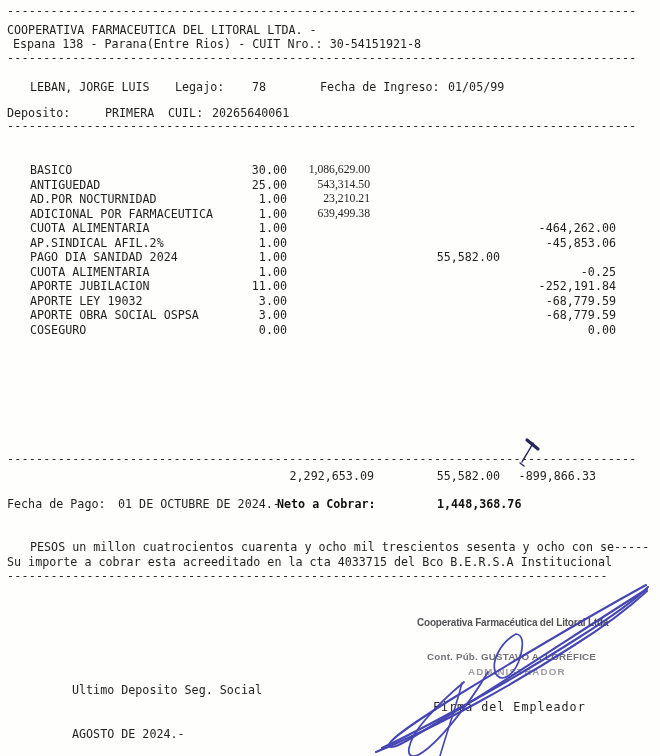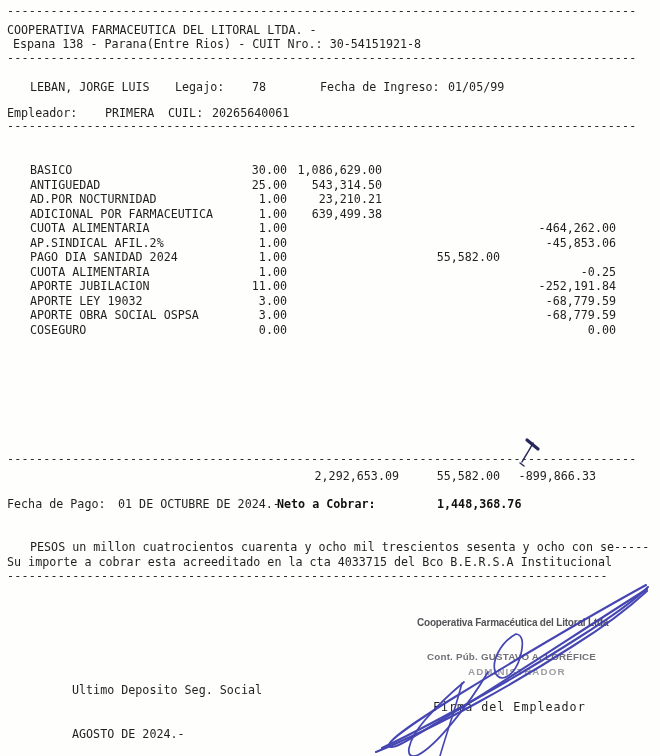--- a/index.html
+++ b/index.html
@@ -11,25 +11,25 @@
   .line{position:absolute;white-space:pre;line-height:13px;}
   .sep{color:#2a2a2a;letter-spacing:.2px;}
   .fieldline{position:absolute;left:0;top:0;width:660px;height:14px;padding-left:28px;}
   .fieldline span{position:absolute;white-space:pre;}
   
   #rows{position:absolute;left:0;top:163px;width:584px;}
   .irow{position:relative;height:14.5px;}
   .irow div{position:absolute;top:0;white-space:pre;}
   .c-label{left:30px;}
   .c-qty{left:217px;width:70px;text-align:right;}
-  .c-earn{left:272px;width:110px;text-align:right;}
+  .c-earn{left:260px;width:110px;text-align:right;font-family:Liberation Serif, serif;}
   .c-nonrem{left:390px;width:110px;text-align:right;}
   .c-ded{left:506px;width:110px;text-align:right;}
   .tot{position:absolute;top:469px;white-space:pre;}
-  .t-earn{left:289px;width:110px;text-align:right;}
+  .t-earn{left:264px;width:110px;text-align:right;}
   .t-nonrem{left:390px;width:110px;text-align:right;}
   .t-ded{left:486px;width:110px;text-align:right;}
   .bold{font-weight:bold;color:#111;}
   
   #deposit-block{position:absolute;left:72px;top:654px;line-height:14.6px;white-space:pre;}
   .stamp{position:absolute;font-family:"Liberation Sans","DejaVu Sans",sans-serif;white-space:pre;}
   #stamp-company{left:417px;top:617px;font-size:10px;font-weight:700;color:#3c3c40;letter-spacing:-.2px;opacity:.88;}
   #stamp-name{left:427px;top:651px;font-size:9.8px;font-weight:700;color:#62626a;letter-spacing:.2px;opacity:.9;}
   #stamp-title{left:468px;top:666px;font-size:9.8px;font-weight:700;color:#8c8c94;letter-spacing:1.1px;opacity:.85;}
   #firma-caption{position:absolute;left:433px;top:700px;white-space:pre;letter-spacing:1px;}
@@ -49,21 +49,21 @@
 
   <div class="fieldline" style="top:80px;">
     <span style="left:30px;">LEBAN, JORGE LUIS</span>
     <span style="left:175px;">Legajo:</span>
     <span style="left:252px;">78</span>
     <span style="left:320px;">Fecha de Ingreso:</span>
     <span style="left:448px;">01/05/99</span>
   </div>
 
   <div class="fieldline" style="top:106px;">
-    <span style="left:7px;">Empleador:</span>
+    <span style="left:7px;">Deposito:</span>
     <span style="left:85px;margin-left:20px;">PRIMERA</span>
     <span style="left:168px;">CUIL:</span>
     <span style="left:212px;">20265640061</span>
   </div>
 
   <div class="line sep" style="left:7px;top:120px;">---------------------------------------------------------------------------------------</div>
 
   <div id="rows">
       <div class="irow">
       <div class="c-label">BASICO</div>

